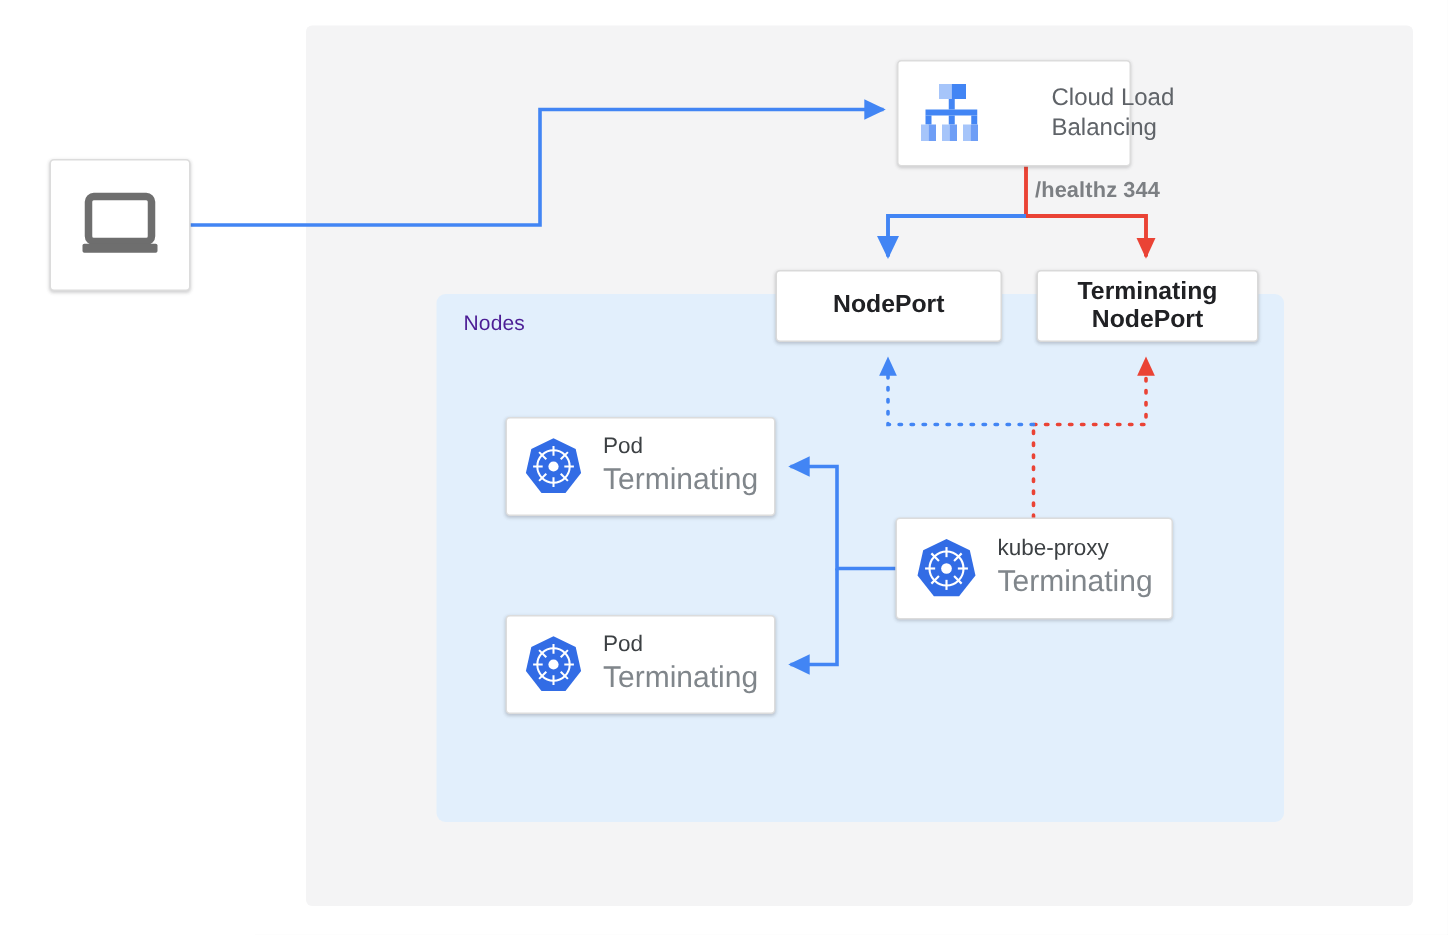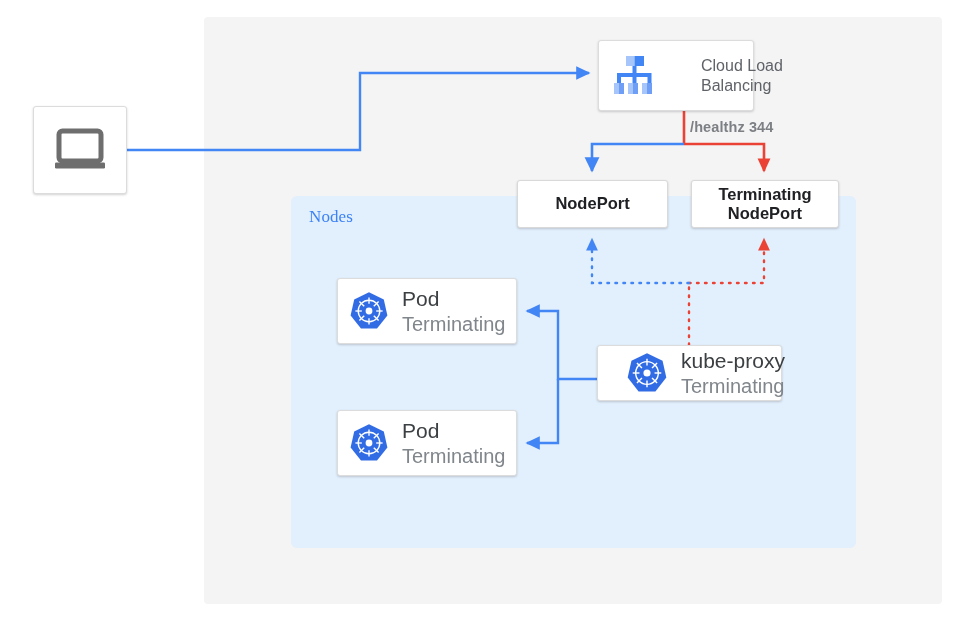--- a/index.html
+++ b/index.html
@@ -36,24 +36,23 @@
     top: 196px;
     width: 565px;
     height: 352px;
     background: #e2effc;
     border-radius: 6px;
   }
   .panel-nodes-label {
     position: absolute;
     left: 309px;
     top: 207px;
-    font-size: 17px;
-    color: #3b82f6;
+    font-size: 14px;
+    color: #4c1d95;
     letter-spacing: .1px;
-    font-family: Liberation Serif, serif;
   }
 
   
   .card {
     position: absolute;
     background: #ffffff;
     border: 1px solid #dcdcdc;
     border-radius: 3px;
     box-sizing: border-box;
     box-shadow: 0 1px 2px rgba(60,64,67,.16), 0 1px 3px rgba(60,64,67,.08);
@@ -66,21 +65,21 @@
     align-items: center;
     justify-content: center;
   }
   .card-text {
     display: flex;
     flex-direction: column;
     justify-content: center;
     line-height: 1.24;
   }
   .t-primary {
-    font-size: 21px;
+    font-size: 15px;
     color: #3c4043;
     white-space: nowrap;
   }
   .t-secondary {
     font-size: 20px;
     color: #80868b;
     white-space: nowrap;
   }
 
   
@@ -128,22 +127,22 @@
   .pod-card { width: 180px; height: 66px; padding-left: 11px; }
   #pod-card-1 { left: 337px; top: 278px; }
   #pod-card-2 { left: 337px; top: 410px; }
   .pod-card .card-text { margin-left: 13px; }
 
   
   #kubeproxy-card {
     left: 597px;
     top: 345px;
     width: 185px;
-    height: 56px;
-    padding-left: 28px;
+    height: 68px;
+    padding-left: 12px;
   }
   #kubeproxy-card .card-text { margin-left: 13px; }
 
   
   #wires {
     position: absolute;
     left: 0; top: 0;
     width: 965px; height: 623px;
     pointer-events: none;
   }

